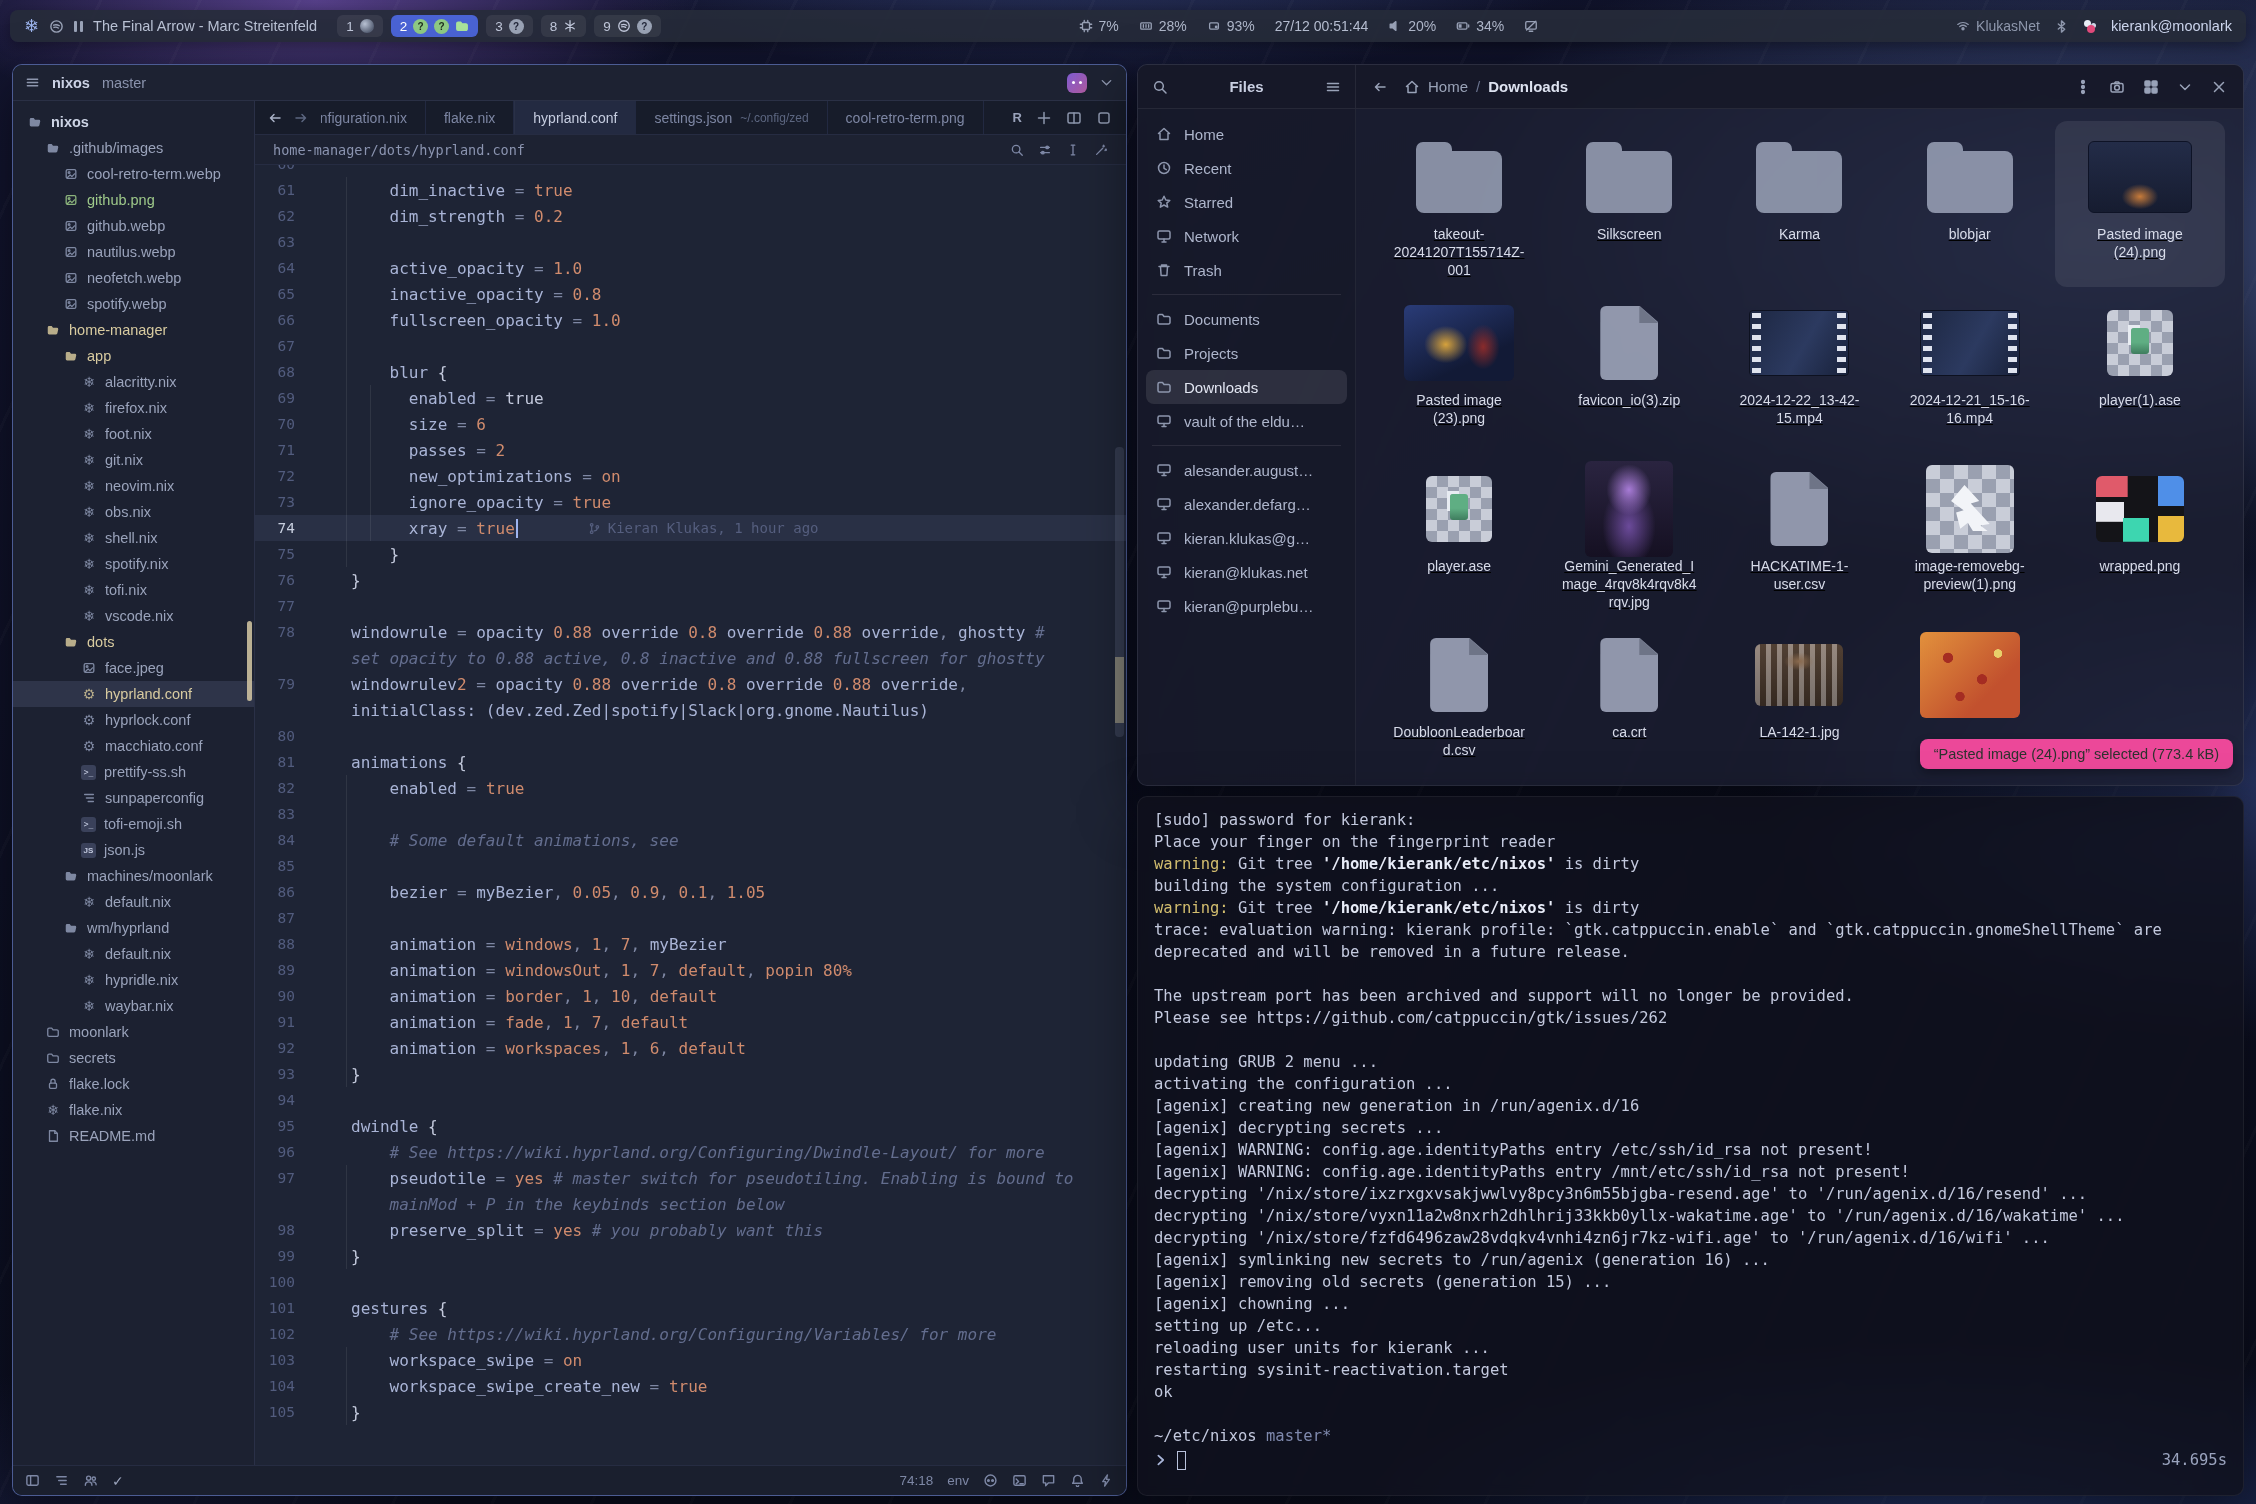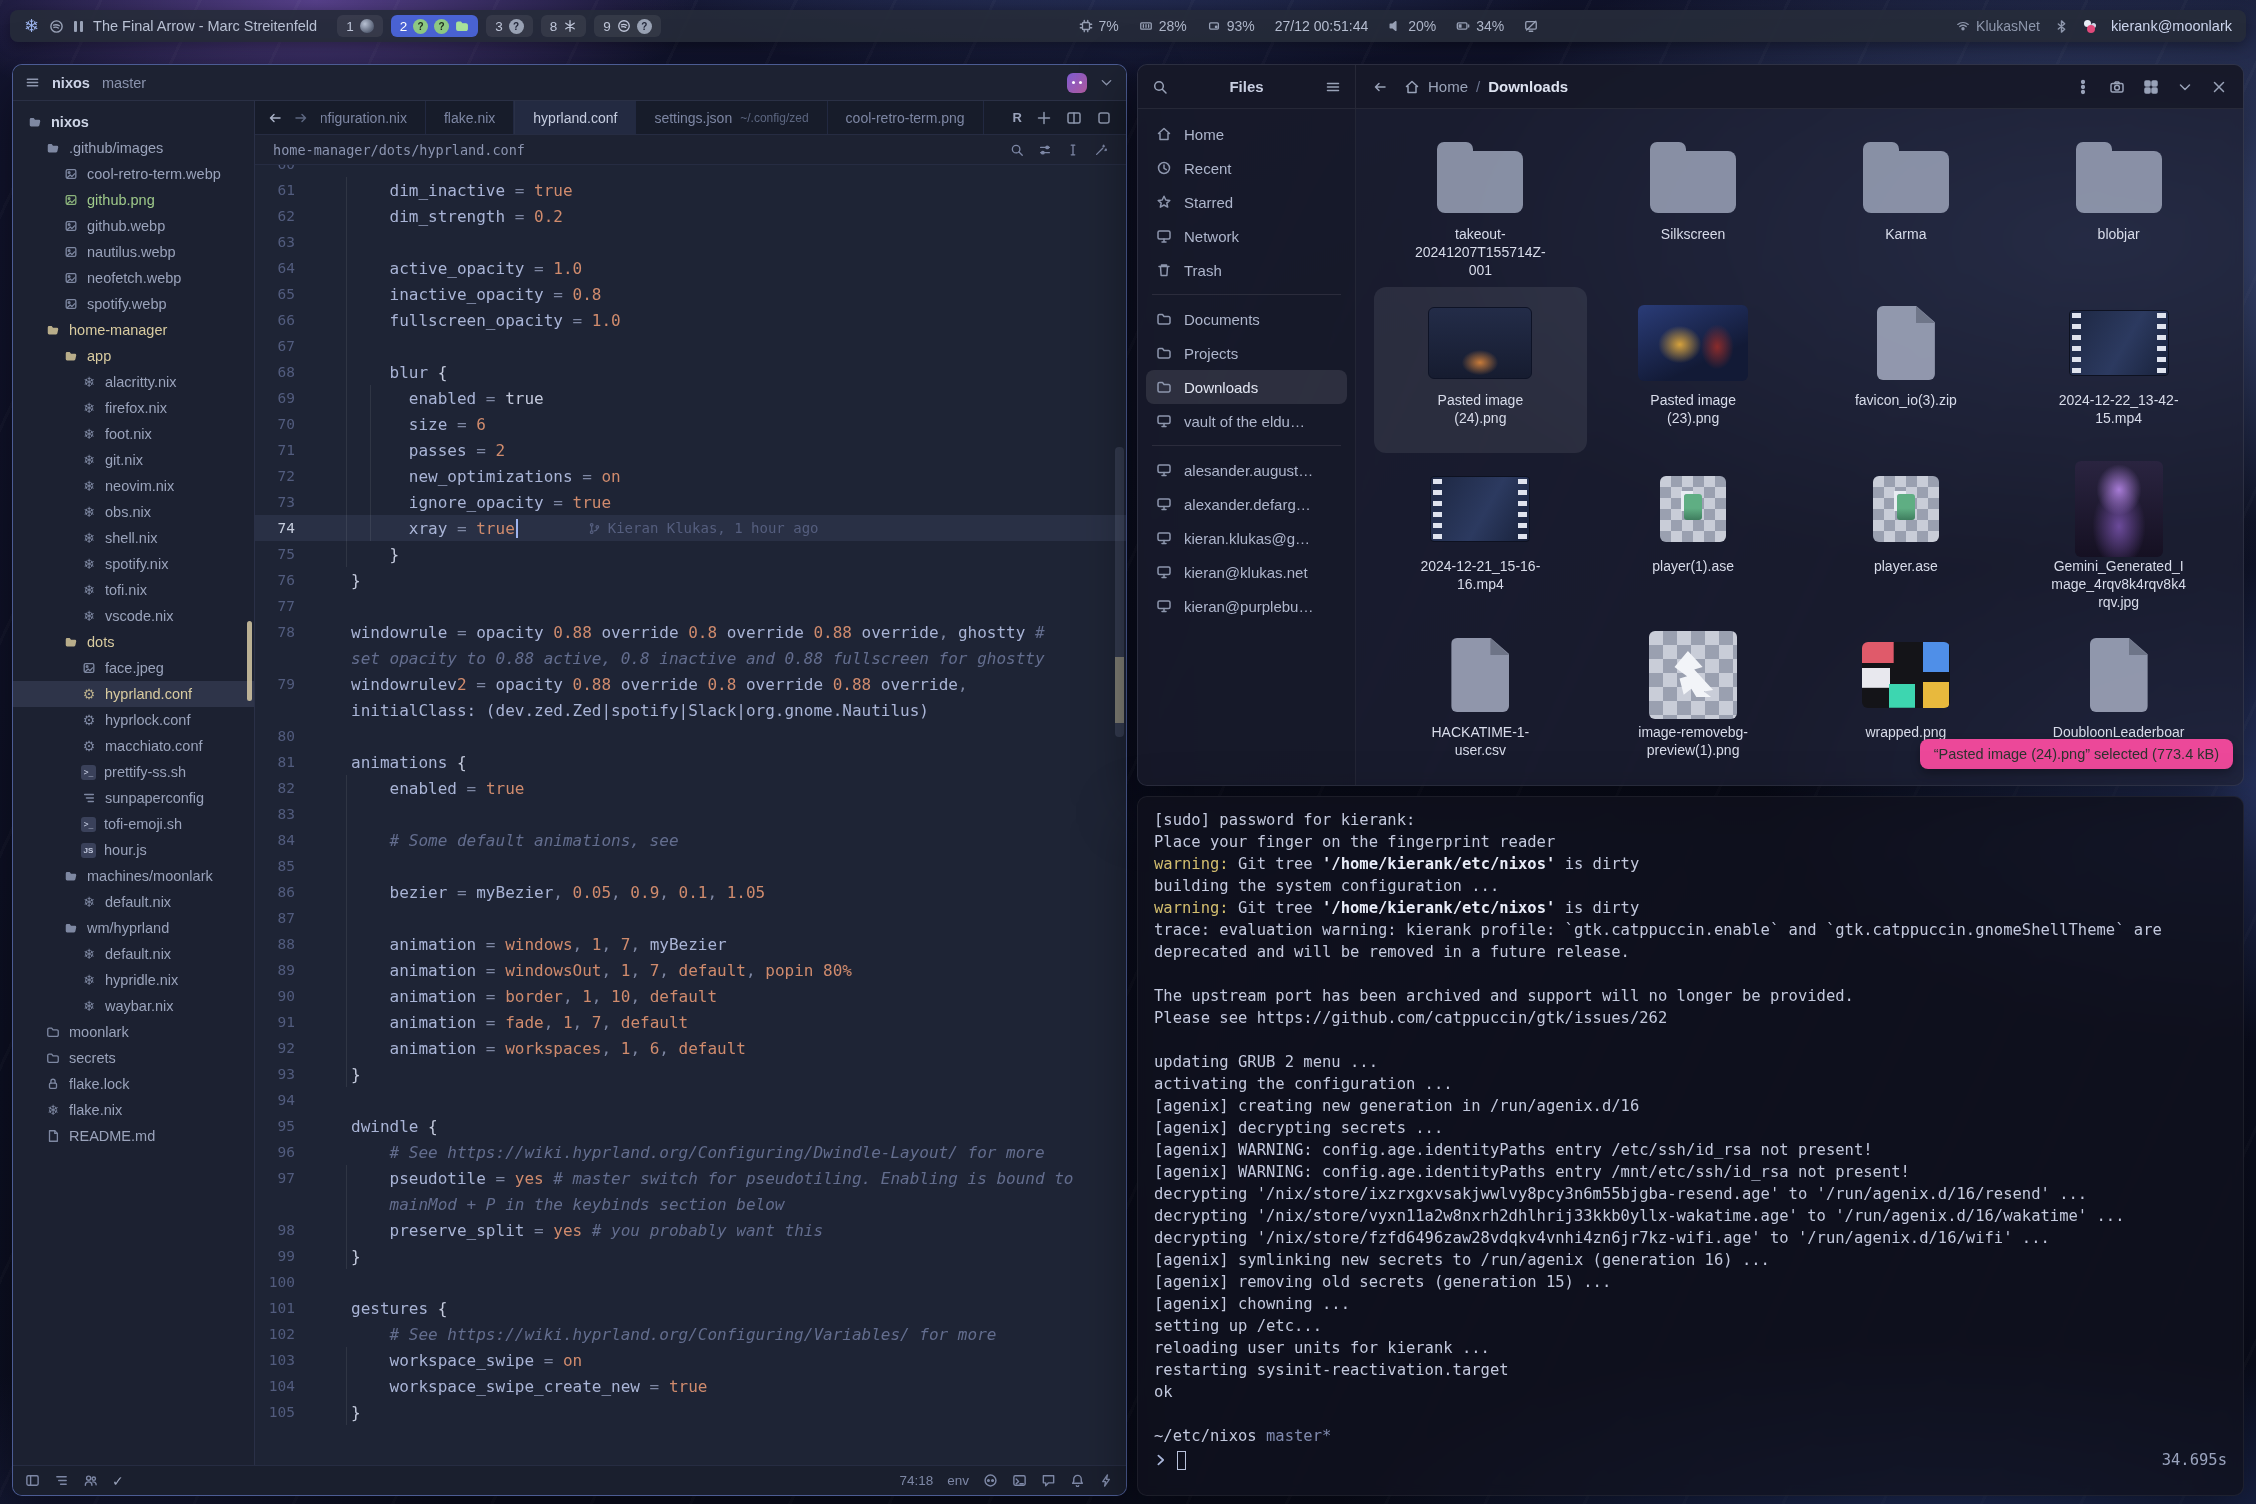--- a/index.html
+++ b/index.html
@@ -145,22 +145,22 @@
   .f-crumb .cur { color:#dde2f0; font-weight:bold; }
   .f-actions { margin-left:auto; display:flex; align-items:center; gap:18px; }
   #f-body { flex:1; display:flex; min-height:0; position:relative; }
   #f-sidebar { width:218px; flex:0 0 auto; background:rgba(20,23,38,.45);
     border-right:1px solid rgba(255,255,255,.06); padding:8px 8px; overflow:hidden; }
   .srow { height:34px; border-radius:8px; display:flex; align-items:center; gap:12px;
     padding:0 10px; color:#aeb6cc; font-size:15px; white-space:nowrap; }
   .srow .ic { color:#8d96ad; font-size:16px; display:inline-flex; }
   .srow.selected { background:rgba(255,255,255,.10); color:#e2e6f2; }
   .sdivider { height:1px; background:rgba(255,255,255,.09); margin:7px 6px; }
-  #f-grid { flex:1; display:grid; grid-template-columns:repeat(4,1fr);
-    grid-auto-rows:166px; padding:12px 18px; overflow:hidden; }
+  #f-grid { flex:1; display:grid; grid-template-columns:repeat(5,1fr);
+    grid-auto-rows:166px; padding:12px 18px; overflow:hidden;text-decoration:underline; }
   .fitem { display:flex; flex-direction:column; align-items:center; padding-top:8px; border-radius:12px; }
   .fitem.selected { background:rgba(255,255,255,.08); }
   .fitem .art { height:96px; display:flex; align-items:center; justify-content:center; }
   .fitem .flabel { max-width:136px; text-align:center; font-size:14px; line-height:18px;
     color:#d8dcea; overflow-wrap:anywhere; }
   .icon-folder { width:86px; height:62px; background:#9ba3b8; opacity:.85; border-radius:8px; position:relative; margin-top:10px; }
   .icon-folder::before { content:""; position:absolute; top:-9px; left:0; width:36px; height:18px;
     background:#9ba3b8; border-radius:7px 7px 0 0; }
   .icon-paper { width:58px; height:74px; background:#a6adc2; opacity:.85; border-radius:6px;
     clip-path:polygon(0 0, 68% 0, 100% 22%, 100% 100%, 0 100%); position:relative; }
@@ -549,21 +549,21 @@
               </svg>
             </span>
             <span>sunpaperconfig</span>
           </div>
           <div class="titem " style="padding-left: 68px;">
             <span class="badge-sh">&gt;_</span>
             <span>tofi-emoji.sh</span>
           </div>
           <div class="titem " style="padding-left: 68px;">
             <span class="badge-js">JS</span>
-            <span>hour.js</span>
+            <span>json.js</span>
           </div>
           <div class="titem " style="padding-left: 50px;">
             <span class="ic">
               <svg viewBox="0 0 16 16" fill="none" stroke="currentColor" stroke-width="1.5" stroke-linecap="round" stroke-linejoin="round">
                 <path d="M2 5a1.5 1.5 0 0 1 1.5-1.5h3L8 5.5h4.5A1.5 1.5 0 0 1 14 7l-1 4.8a1.5 1.5 0 0 1-1.5 1.2h-8A1.5 1.5 0 0 1 2 11.5z" fill="currentColor" stroke="none"></path>
               </svg>
             </span>
             <span>machines/moonlark</span>
           </div>
           <div class="titem " style="padding-left: 68px;">

